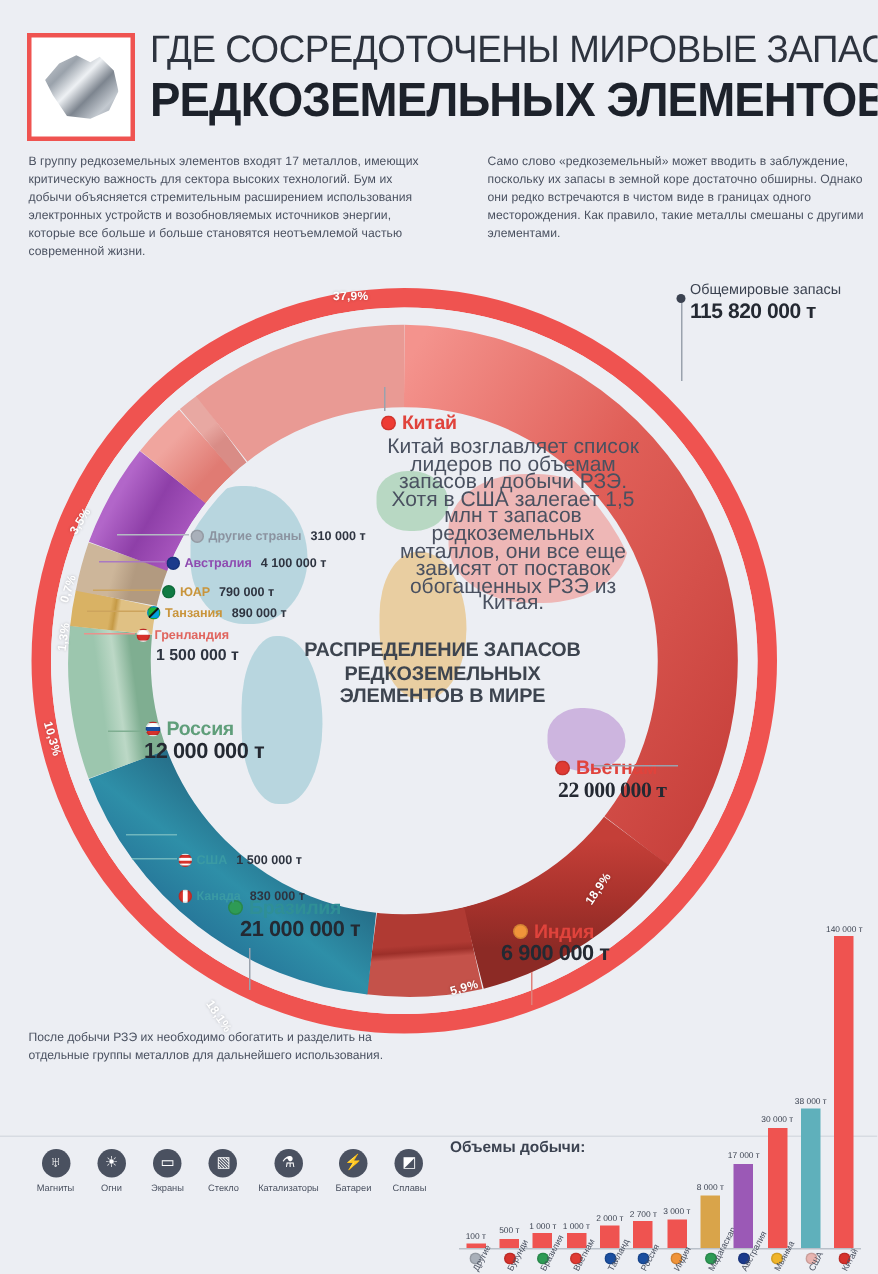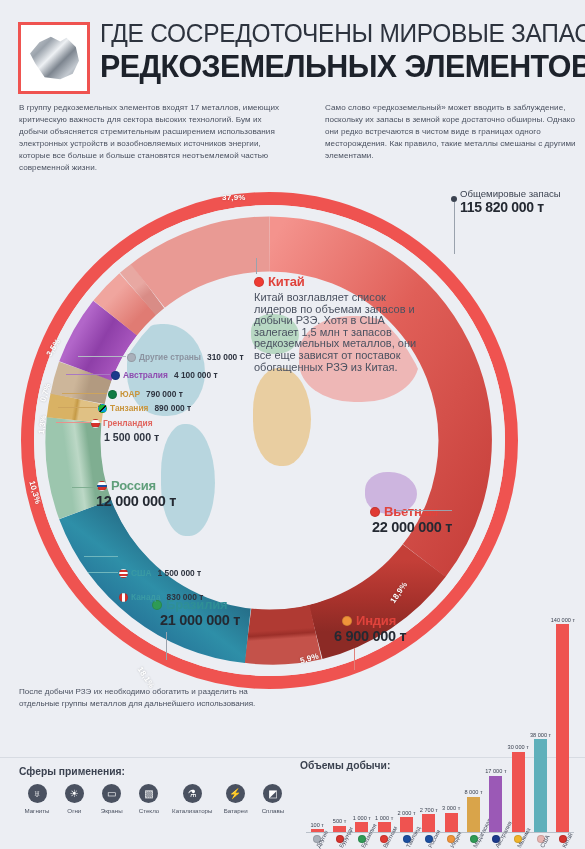--- a/index.html
+++ b/index.html
@@ -76,21 +76,21 @@
   
   .callout { position:absolute; }
   .c-head { display:flex; align-items:center; white-space:nowrap; }
   .flag {
     display:inline-block; width:10px; height:10px; border-radius:50%;
     margin-right:4px; flex:none; border:0.5px solid rgba(0,0,0,.12);
     overflow:hidden; position:relative;
   }
   .c-name { font-size:13px; font-weight:700; letter-spacing:-0.2px; }
   .c-val { font-size:14.5px; font-weight:700; color:#242932; letter-spacing:-0.3px; white-space:nowrap; }
-  .c-body { font-size:11px; line-height:11.6px; color:#4a5160; margin-top:3px; }
+  .c-body { font-size:14px; line-height:11.6px; color:#4a5160; margin-top:3px;text-align:center; }
 
   .mini { position:absolute; display:flex; align-items:center; white-space:nowrap; font-size:8.4px; font-weight:700; }
   .mini .mval { color:#2e3440; font-weight:700; margin-left:6px; }
   .mini .flag { width:9px; height:9px; margin-right:3px; }
 
   .leader { position:absolute; background:#9aa2ad; }
 
   
   .note { position:absolute; left:19px; top:686px; width:240px; font-size:8.1px; line-height:11.6px; color:#4a5160; }
 
@@ -260,21 +260,21 @@
     </div>
     <div class="c-body" style="margin-left:23px;width:176px;">Китай возглавляет список лидеров по объемам запасов и добычи РЗЭ. Хотя в США залегает 1,5 млн т запасов редкоземельных металлов, они все еще зависят от поставок обогащенных РЗЭ из Китая.</div>
   </div>
   <div class="leader" style="left:256px;top:258px;width:1px;height:16px;"></div>
 
   <div class="callout" style="left:274px;top:504px;width:212px;">
     <div class="c-head" style="margin-left:96px;">
       <span class="flag" style="background:#e03a33;"></span>
       <span class="c-name" style="color:#e0433c;">Вьетнам</span>
     </div>
-    <div class="c-val" style="margin-left:98px;">22 000 000 т</div>
+    <div class="c-val" style="margin-left:98px;font-family:Liberation Serif, serif;">22 000 000 т</div>
   </div>
   <div class="leader" style="left:396px;top:510px;width:56px;height:1px;"></div>
 
   <div class="callout" style="left:152px;top:597px;">
     <div class="c-head">
       <span class="flag" style="background:#2e9b55;"></span>
       <span class="c-name" style="color:#2f8f96;">Бразилия</span>
     </div>
     <div class="c-val" style="margin-left:8px;">21 000 000 т</div>
   </div>
@@ -340,26 +340,30 @@
   </div>
   <div class="leader" style="left:84px;top:556px;width:34px;height:1px;background:#6fb6bd;"></div>
 
   <div class="mini" style="left:119px;top:568px;">
     <span class="flag" style="background:repeating-linear-gradient(#d6322c 0 2px,#fff 2px 4px);"></span>
     <span style="color:#3a9aa4;">США</span>
     <span class="mval">1 500 000 т</span>
   </div>
   <div class="leader" style="left:88px;top:572px;width:30px;height:1px;background:#6fb6bd;"></div>
 
+  <div class="center-title">
+    <div>РАСПРЕДЕЛЕНИЕ ЗАПАСОВ</div>
+    <div>РЕДКОЗЕМЕЛЬНЫХ</div>
+    <div>ЭЛЕМЕНТОВ В МИРЕ</div>
+  </div>
 
   <div class="note">После добычи РЗЭ их необходимо обогатить и разделить на отдельные группы металлов для дальнейшего использования.</div>
 
   <div class="panel-sep"></div>
   <div class="apps">
-    <div class="apps-title">Сферы применения:</div>
     <div class="apps-row">
       <div class="app-item">
         <div class="app-ico">♅</div>
         <div class="app-lbl">Магниты</div>
       </div>
       <div class="app-item">
         <div class="app-ico">☀</div>
         <div class="app-lbl">Огни</div>
       </div>
       <div class="app-item">

